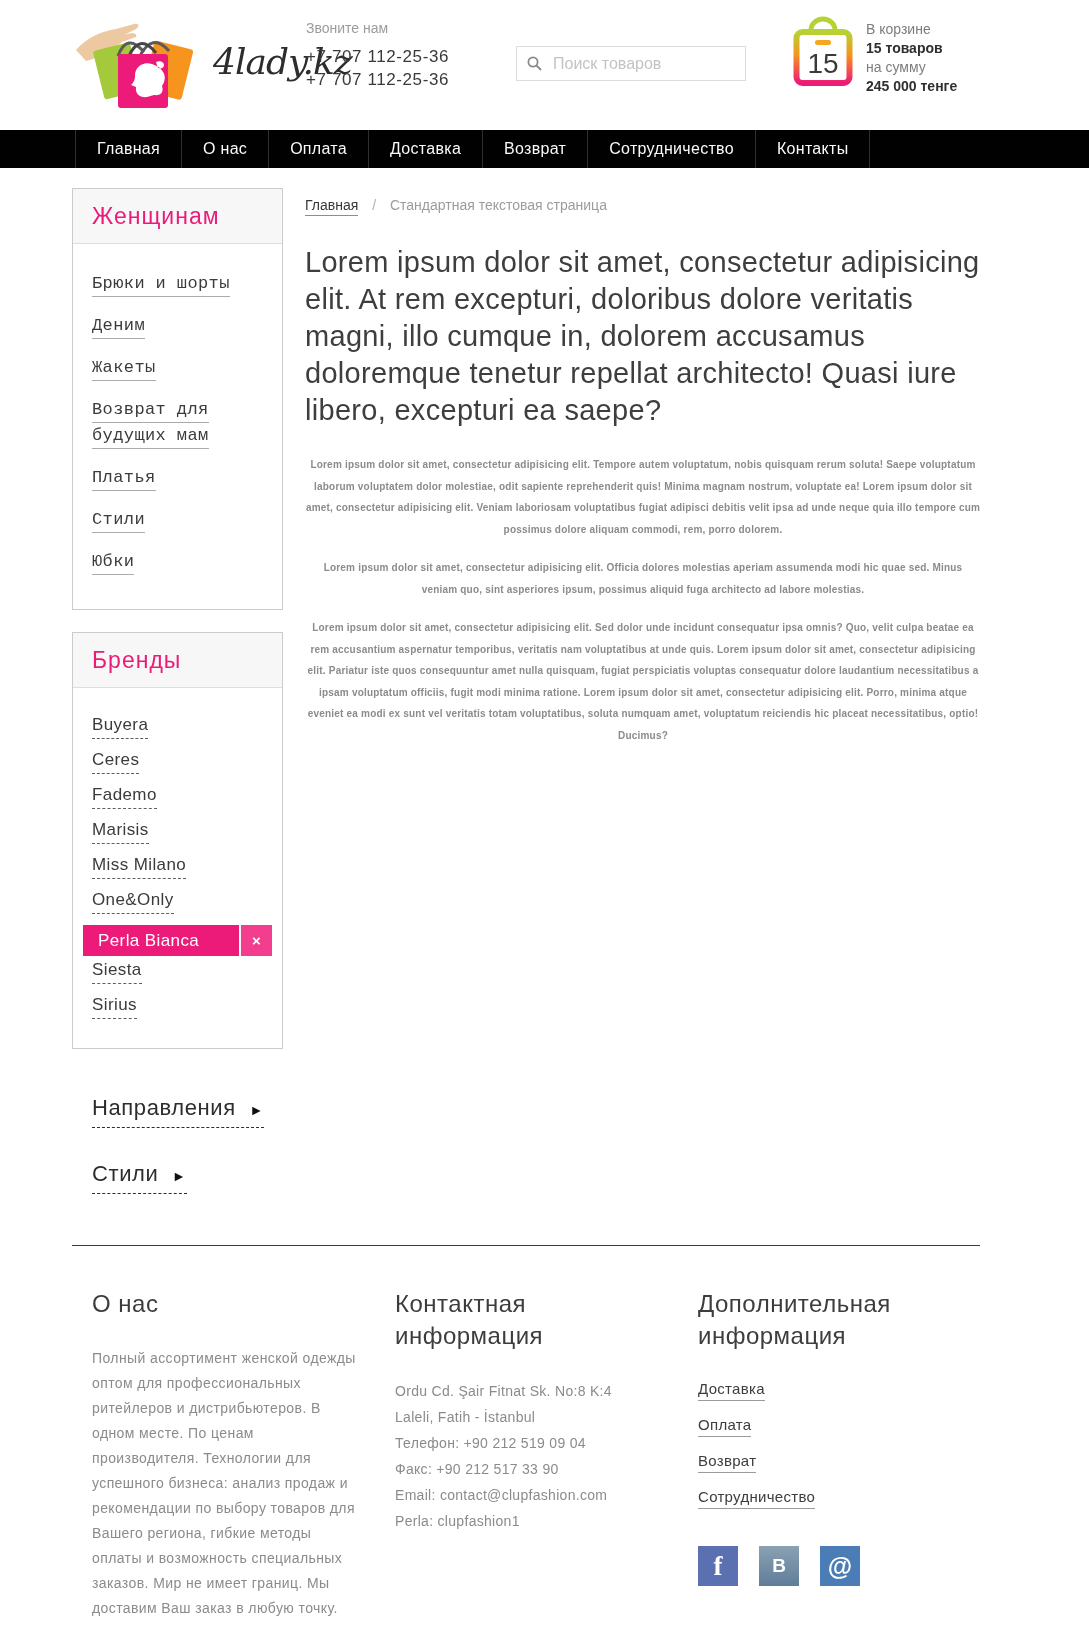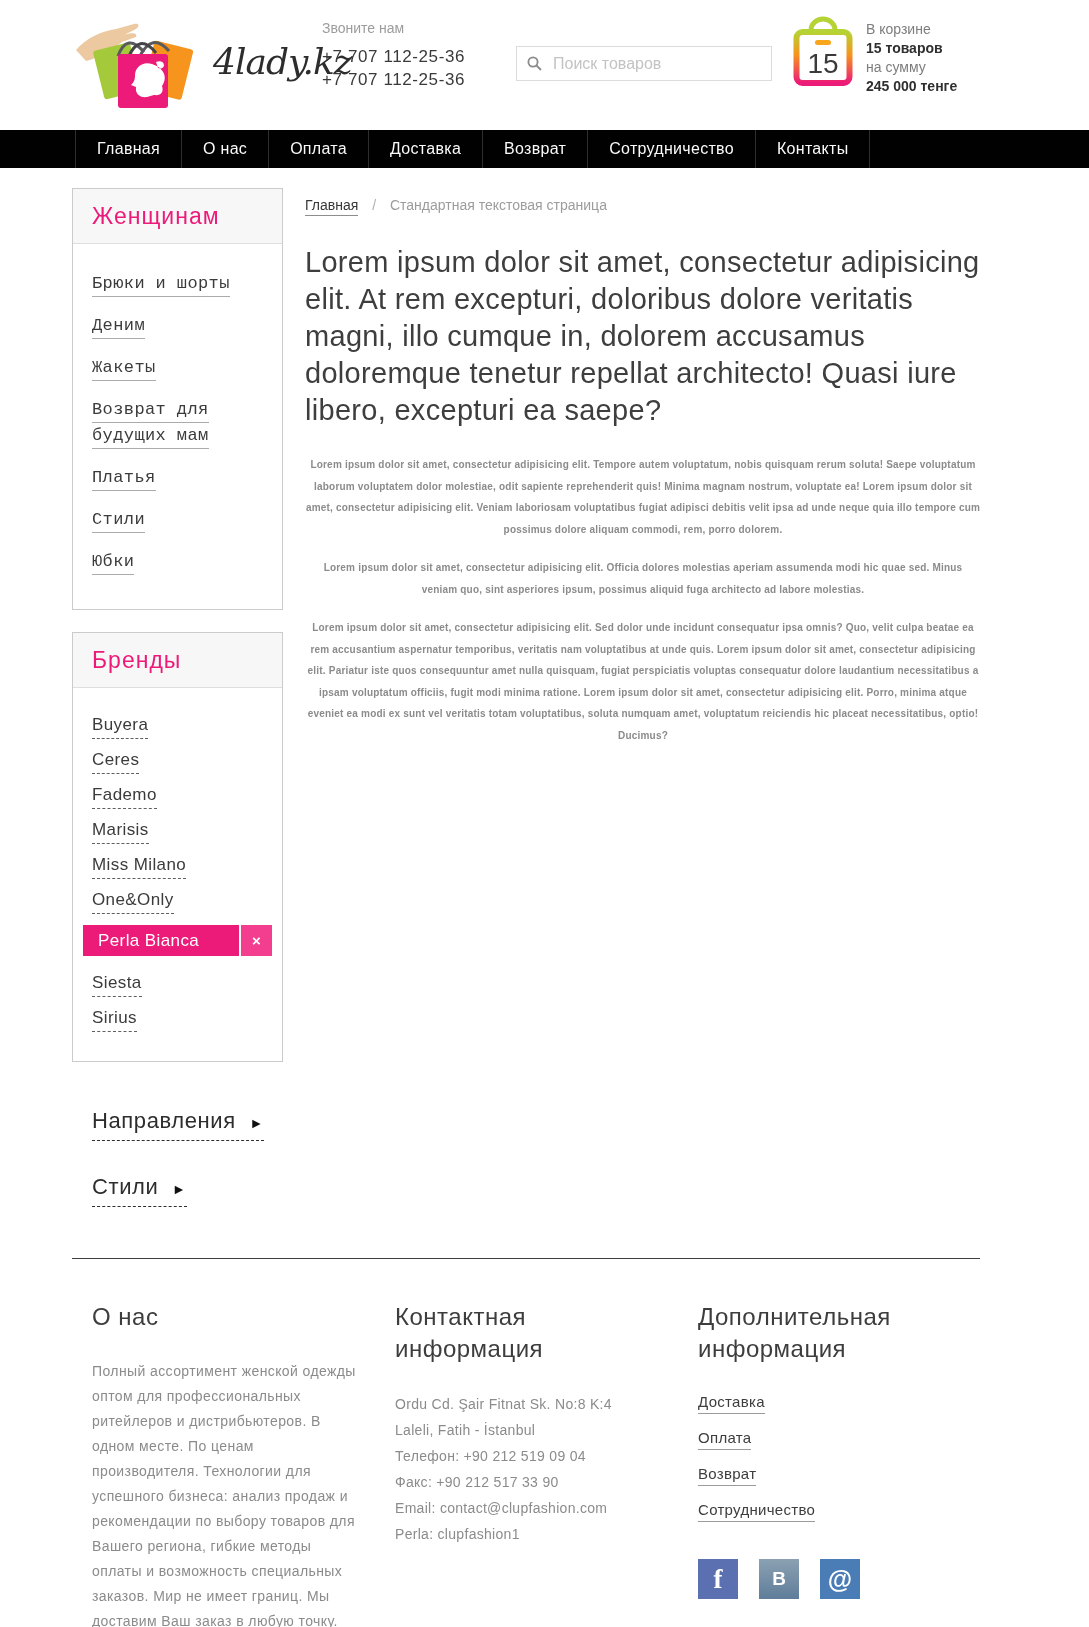--- a/index.html
+++ b/index.html
@@ -17,26 +17,26 @@
   .logo { position: absolute; left: 72px; top: 10px; display: flex; align-items: center; cursor: pointer; }
   .logo-mark { width: 135px; height: 102px; }
   .logo-word {
     font-family: "DejaVu Serif", serif;
     font-style: italic;
     font-size: 36px;
     color: #2d2d2d;
     margin-left: 6px;
     letter-spacing: -1px;
   }
-  .call-block { position: absolute; left: 322px; top: 20px; }
+  .call-block { position: absolute; left: 306px; top: 20px; }
   .call-label { color: #9c9c9c; font-size: 14px; margin-bottom: 9px; font-weight: 300; }
   .phone { font-size: 17px; color: #3a3a3a; line-height: 23px; letter-spacing: 0.6px; }
   .search-box {
     position: absolute; left: 516px; top: 46px;
-    width: 256px; height: 35px;
+    width: 230px; height: 35px;
     border: 1px solid #dcdcdc;
     display: flex; align-items: center;
     padding: 16px 10px;
     background: #fff;
   }
   .search-box svg { flex: none; margin-right: 9px; }
   .search-box input {
     border: none; outline: none; width: 100%;
     font-family: "Liberation Sans", sans-serif;
     font-size: 16px; color: #555; font-weight: 300;
@@ -69,21 +69,21 @@
   .cat-item { margin: 0 19px 16px; line-height: 25px; font-family: Liberation Mono, monospace; }
   .cat-item a {
     color: #3b3b3b; font-size: 17px; font-weight: 300; text-decoration: none;
     border-bottom: 1px solid #ababab; padding-bottom: 3px; letter-spacing: 0.4px;
   }
   .brand-item { margin: 0 19px 15px; }
   .brand-item a {
     color: #3b3b3b; font-size: 17px; font-weight: 300; text-decoration: none;
     border-bottom: 1px dashed #5f5f5f; padding-bottom: 4px; letter-spacing: 0.4px;
   }
-  .brand-selected { display: flex; margin: 3px 10px 17px; height: 31px; cursor: pointer; }
+  .brand-selected { display: flex; margin: 3px 10px 4px; height: 31px; cursor: pointer; }
   .bs-label {
     flex: 1; background: #ec1a78; color: #fff;
     display: flex; align-items: center; padding-left: 15px;
     font-size: 17px; font-weight: 300; letter-spacing: 0.4px;
   }
   .bs-close {
     width: 31px; margin-left: 2px; background: #f33d8f; color: #fff;
     display: flex; align-items: center; justify-content: center;
     font-size: 15px; font-weight: bold;
   }

